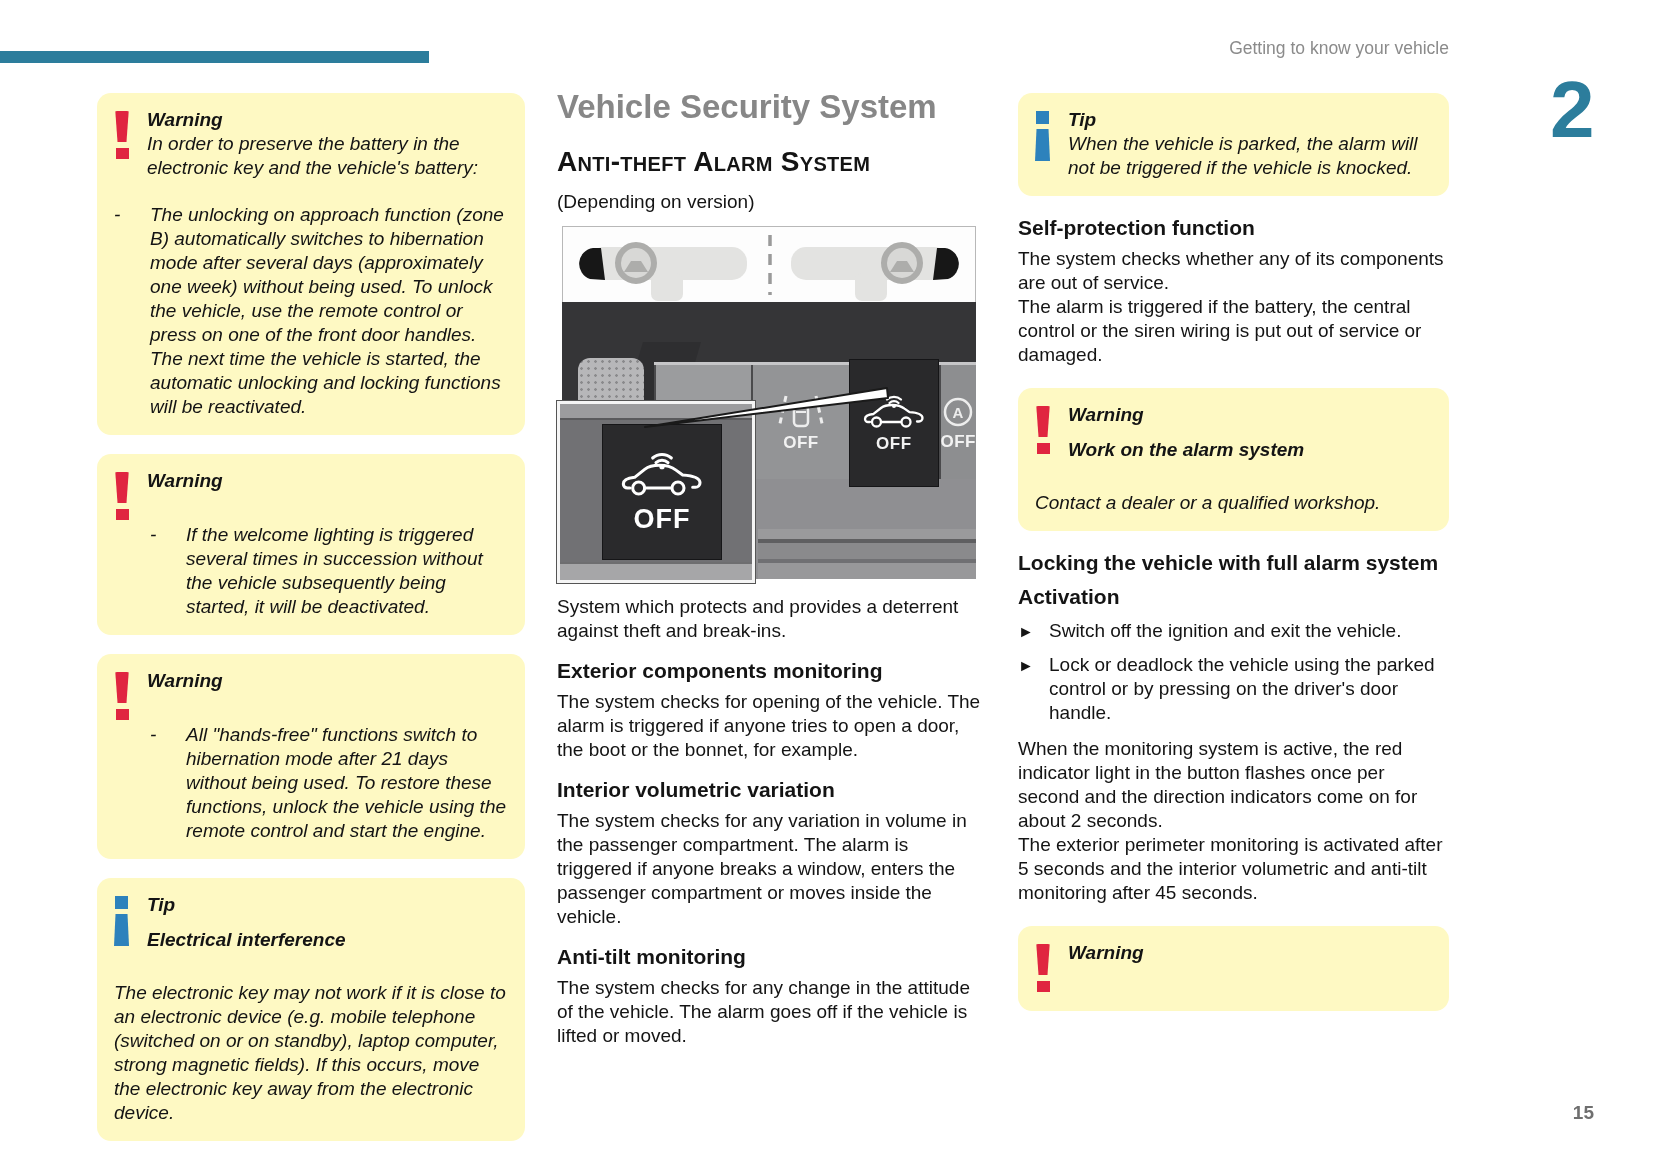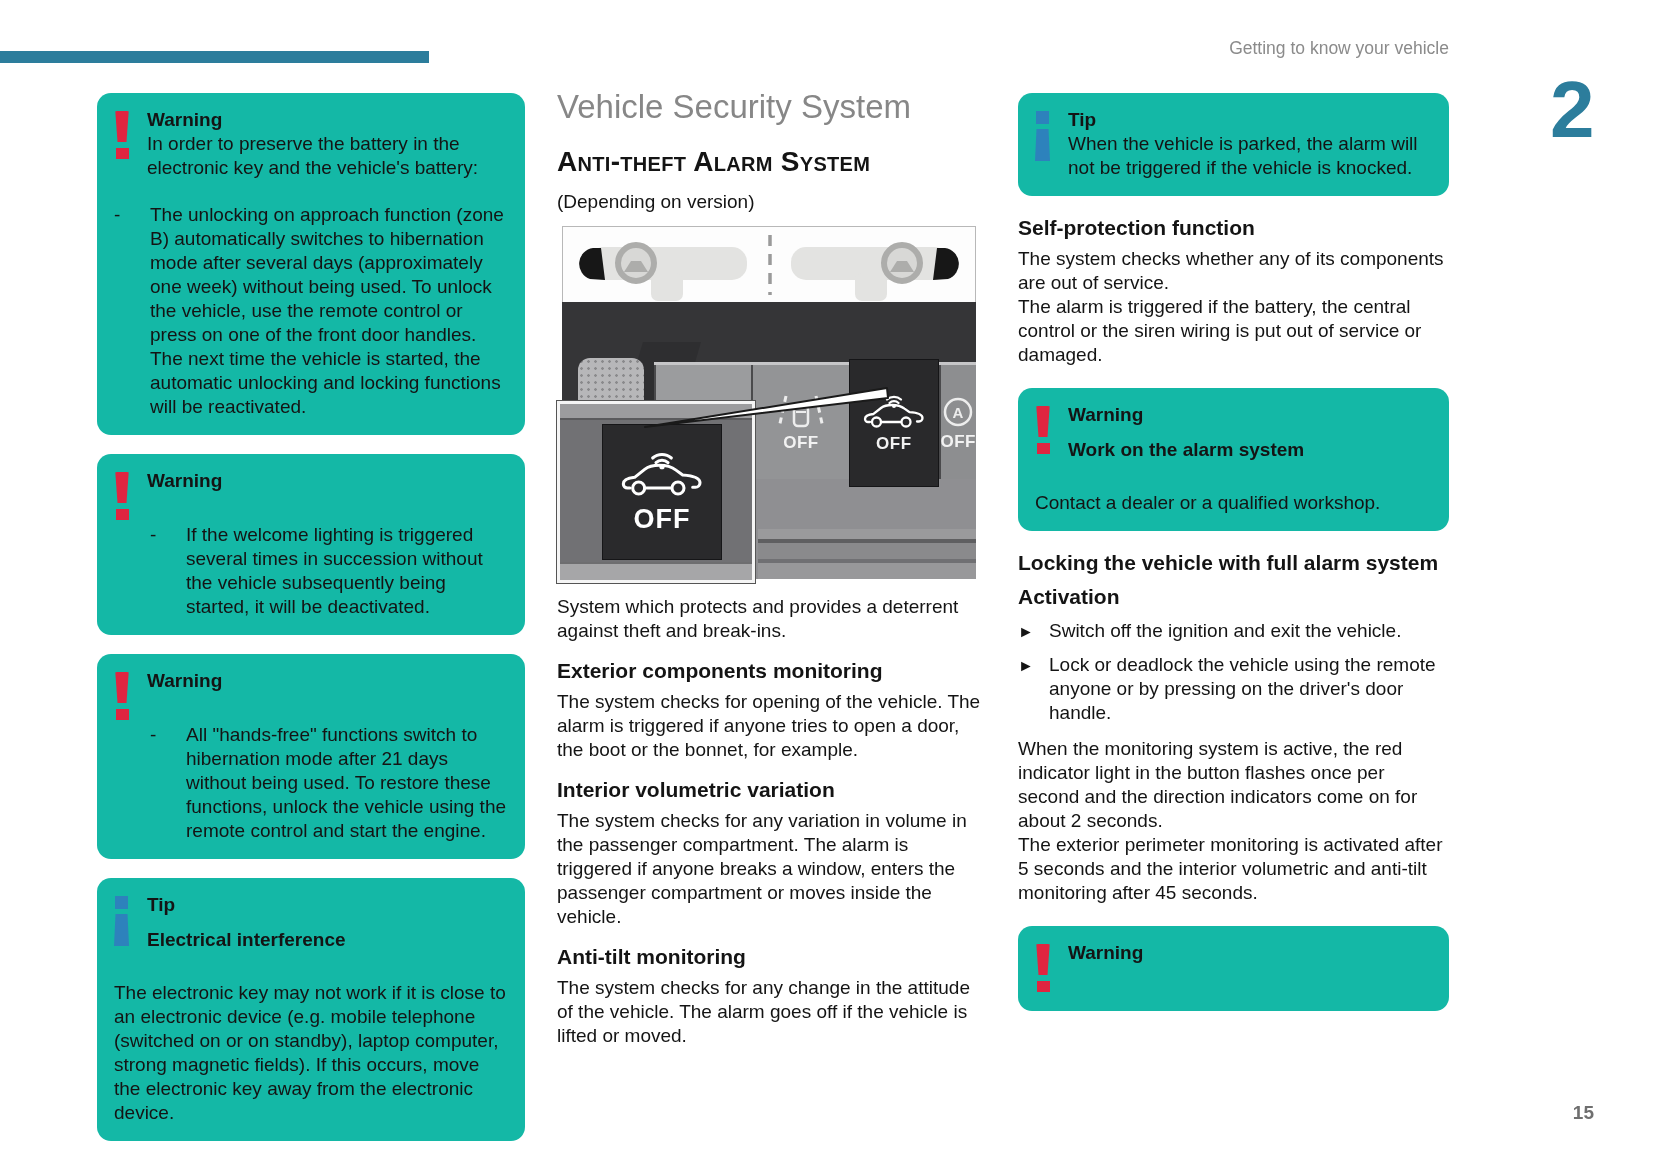--- a/index.html
+++ b/index.html
@@ -12,21 +12,21 @@
   .chapter-number{position:absolute;left:1550px;top:70px;font-size:80px;font-weight:bold;color:#2c7d9c;line-height:1;}
   .page-number{position:absolute;right:59px;top:1102px;font-size:19px;font-weight:bold;color:#6f6f6f;}
 
   
   .col{position:absolute;width:428px;font-size:19px;line-height:24px;}
   .col-left{left:97px;top:93px;}
   .col-mid{left:557px;top:88px;width:430px;}
   .col-right{left:1018px;top:93px;width:431px;}
 
   
-  .graybox{background:#14b8a6;border-radius:14px;padding:15px 17px 16px 17px;margin-bottom:19px;overflow:hidden;}
+  .graybox{background:#fef9c3;border-radius:14px;padding:15px 17px 16px 17px;margin-bottom:19px;overflow:hidden;font-style:italic;}
   .box-title{font-weight:bold;}
   .box-subtitle{font-weight:bold;margin-top:11px;}
   .box-intro{margin:0;}
   .box-body{margin-top:29px;clear:none;}
 
   
   .excl{float:left;width:16px;height:49px;margin:3px 17px 2px 0;}
   .excl::before{content:"";display:block;width:16px;height:31px;background:#e02540;
     clip-path:polygon(8% 0,92% 0,78% 100%,22% 100%);border-radius:3px;}
   .excl::after{content:"";display:block;width:13px;height:11px;background:#e02540;margin:6px auto 0;}
@@ -40,21 +40,21 @@
   .dash-list{margin-top:23px;clear:both;}
   .dash-list.tight{margin-top:12px;margin-left:36px;}
   .li{display:flex;}
   .li .m{width:36px;flex:0 0 36px;}
 
   .steps{margin-top:4px;}
   .step{display:flex;margin-top:9px;}
   .step .am{width:31px;flex:0 0 31px;font-size:16px;padding-top:1px;}
 
   
-  .main-title{font-size:33px;line-height:38px;color:#878787;font-weight:400;margin:0;}
+  .main-title{font-size:33px;line-height:38px;color:#878787;font-weight:700;margin:0;}
   .caps-heading{font-variant:small-caps;font-size:28px;line-height:30px;font-weight:bold;margin:21px 0 13px 0;letter-spacing:.3px;}
   .version-note{margin:0 0 12px 0;}
   .sub-heading{font-size:21px;font-weight:bold;margin:15px 0 6px 0;line-height:26px;}
   .para{margin:0 0 2px 0;}
 
   
   .figure{position:relative;width:424px;height:353px;margin:2px 0 16px 0;}
   .fig-strip{position:absolute;left:5px;top:0;width:412px;height:75px;background:#fdfdfd;border:1px solid #b8b8b8;}
   .fig-photo{position:absolute;left:5px;top:76px;width:414px;height:277px;background:#8f8f92;overflow:hidden;}
   .dash-top{position:absolute;left:0;top:0;width:100%;height:100%;background:#353537;
@@ -269,21 +269,21 @@
     <h3 class="sub-heading">Locking the vehicle with full alarm system</h3>
     <h3 class="sub-heading" style="margin-top:8px">Activation</h3>
 
     <div class="steps">
       <div class="step">
         <span class="am">►</span>
         <span>Switch off the ignition and exit the vehicle.</span>
       </div>
       <div class="step">
         <span class="am">►</span>
-        <span>Lock or deadlock the vehicle using the remote anyone or by pressing on the driver's door handle.</span>
+        <span>Lock or deadlock the vehicle using the parked control or by pressing on the driver's door handle.</span>
       </div>
     </div>
 
     <p class="rc-para rc-gap">When the monitoring system is active, the red indicator light in the button flashes once per second and the direction indicators come on for about 2 seconds.</p>
     <p class="rc-para">The exterior perimeter monitoring is activated after 5 seconds and the interior volumetric and anti-tilt monitoring after 45 seconds.</p>
 
     <section class="graybox" style="margin-top:21px">
       <span class="excl"></span>
       <div class="box-title">Warning</div>
     </section>

